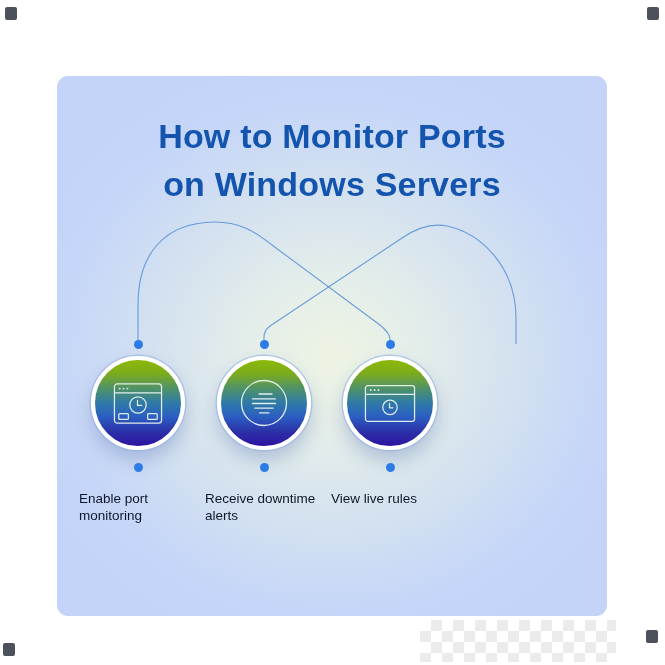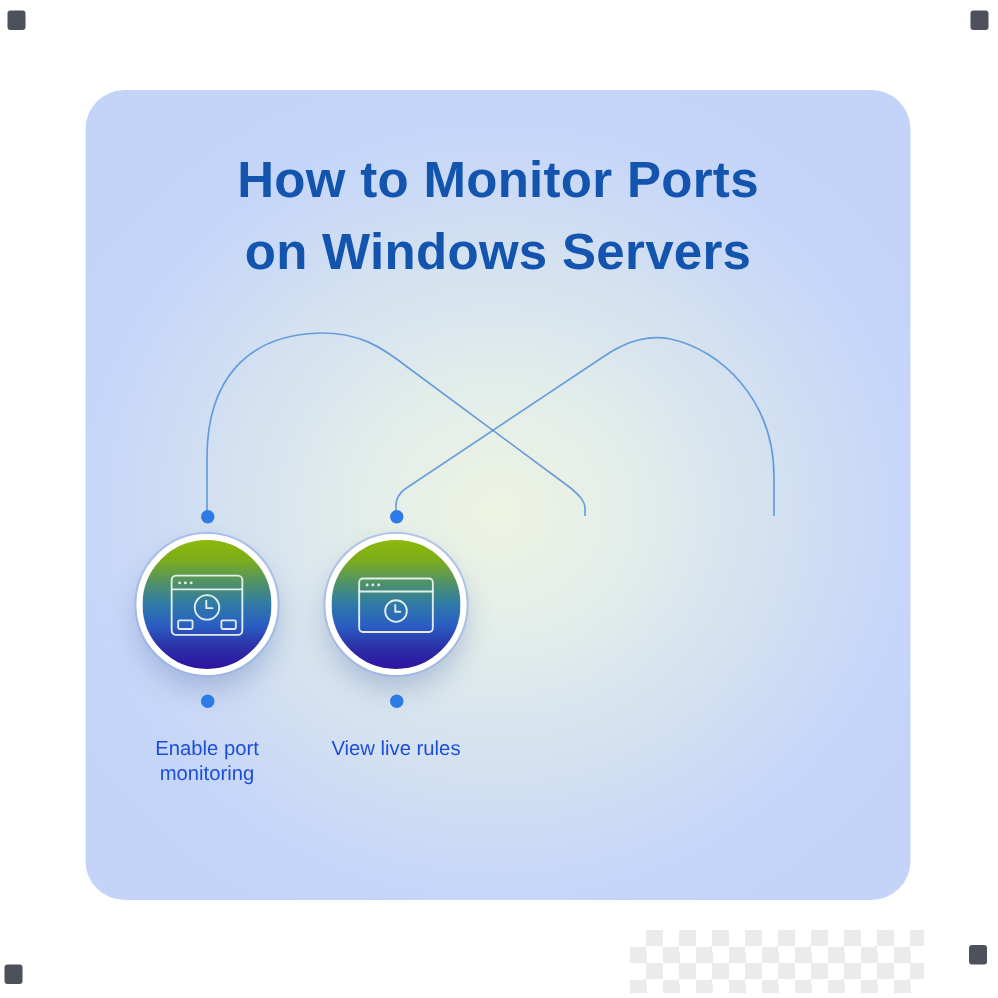--- a/index.html
+++ b/index.html
@@ -19,22 +19,22 @@
     position:absolute;width:12px;height:13px;border-radius:2px;
     background:#2e3340;opacity:.85;
   }
   .corner-mark.tl{left:5px;top:7px;}
   .corner-mark.tr{left:647px;top:7px;}
   .corner-mark.bl{left:3px;top:643px;}
   .corner-mark.br{left:646px;top:630px;}
 
   
   .card{
-    position:absolute;left:57px;top:60px;width:550px;height:540px;
-    border-radius:26px;
+    position:absolute;left:57px;top:76px;width:550px;height:540px;
+    border-radius:11px;
     background:
       radial-gradient(58% 55% at 50% 52%,
         #eef4e3 0%, #e3edea 28%, #d2e0f1 60%, #c6d6f8 85%, #c3d4f8 100%);
   }
   .title{
     position:absolute;left:0;top:36px;width:100%;
     text-align:center;color:#1254ae;font-weight:bold;
     font-size:34px;line-height:48px;letter-spacing:.2px;
   }
   .title span{display:block;}
@@ -60,22 +60,22 @@
     background:linear-gradient(180deg,
       #8cb907 0%, #7cab1e 16%, #4f9267 33%, #2f7aa8 50%,
       #2a5ec2 66%, #2c2fa6 84%, #2b13a2 100%);
     box-shadow:0 0 0 1.5px rgba(150,178,228,.65), 0 10px 18px rgba(70,100,170,.30);
     display:flex;align-items:center;justify-content:center;
   }
   .circle svg{display:block;}
   .icon-stroke{stroke:#e9f3ef;stroke-width:1.3;fill:none;stroke-linecap:round;stroke-linejoin:round;opacity:.95;}
   .icon-fill{fill:#e9f3ef;opacity:.95;}
   .step-label{
-    margin-top:18px;width:118px;text-align:center;
-    color:#1d4ed8;font-size:13.5px;line-height:17px;
+    margin-top:18px;width:118px;text-align:left;
+    color:#0f172a;font-size:13.5px;line-height:17px;
   }
 </style>
 </head>
 <body>
 
 <div class="checker-strip"></div>
 <div class="corner-mark tl"></div>
 <div class="corner-mark tr"></div>
 <div class="corner-mark bl"></div>
 <div class="corner-mark br"></div>
@@ -107,20 +107,35 @@
         <path class="icon-stroke" d="M25.5 18.8 V24 H29.8"></path>
         <rect class="icon-stroke" x="6" y="32.5" width="10" height="6" rx="1"></rect>
         <rect class="icon-stroke" x="36" y="32.5" width="10" height="6" rx="1"></rect>
       </svg>
     </div>
     <div class="dot bottom"></div>
     <div class="step-label">Enable port monitoring</div>
   </div>
 
 
+  <div class="step">
+    <div class="dot top"></div>
+    <div class="circle">
+      <svg width="52" height="52" viewBox="0 0 52 52">
+        <circle class="icon-stroke" cx="26" cy="26" r="22.5"></circle>
+        <line class="icon-stroke" x1="21" y1="17" x2="34" y2="17"></line>
+        <line class="icon-stroke" x1="14.5" y1="21.8" x2="37.5" y2="21.8"></line>
+        <line class="icon-stroke" x1="14.5" y1="26.5" x2="37.5" y2="26.5"></line>
+        <line class="icon-stroke" x1="17" y1="31.2" x2="35" y2="31.2"></line>
+        <line class="icon-stroke" x1="21.5" y1="35.8" x2="31" y2="35.8"></line>
+      </svg>
+    </div>
+    <div class="dot bottom"></div>
+    <div class="step-label">Receive downtime alerts</div>
+  </div>
 
   <div class="step">
     <div class="dot top"></div>
     <div class="circle">
       <svg width="52" height="39" viewBox="0 0 54 40">
         <rect class="icon-stroke" x="1.5" y="1.5" width="51" height="37" rx="2.5"></rect>
         <circle class="icon-fill" cx="7" cy="6" r="1"></circle>
         <circle class="icon-fill" cx="11" cy="6" r="1"></circle>
         <circle class="icon-fill" cx="15" cy="6" r="1"></circle>
         <line class="icon-stroke" x1="1.5" y1="10.5" x2="52.5" y2="10.5"></line>

